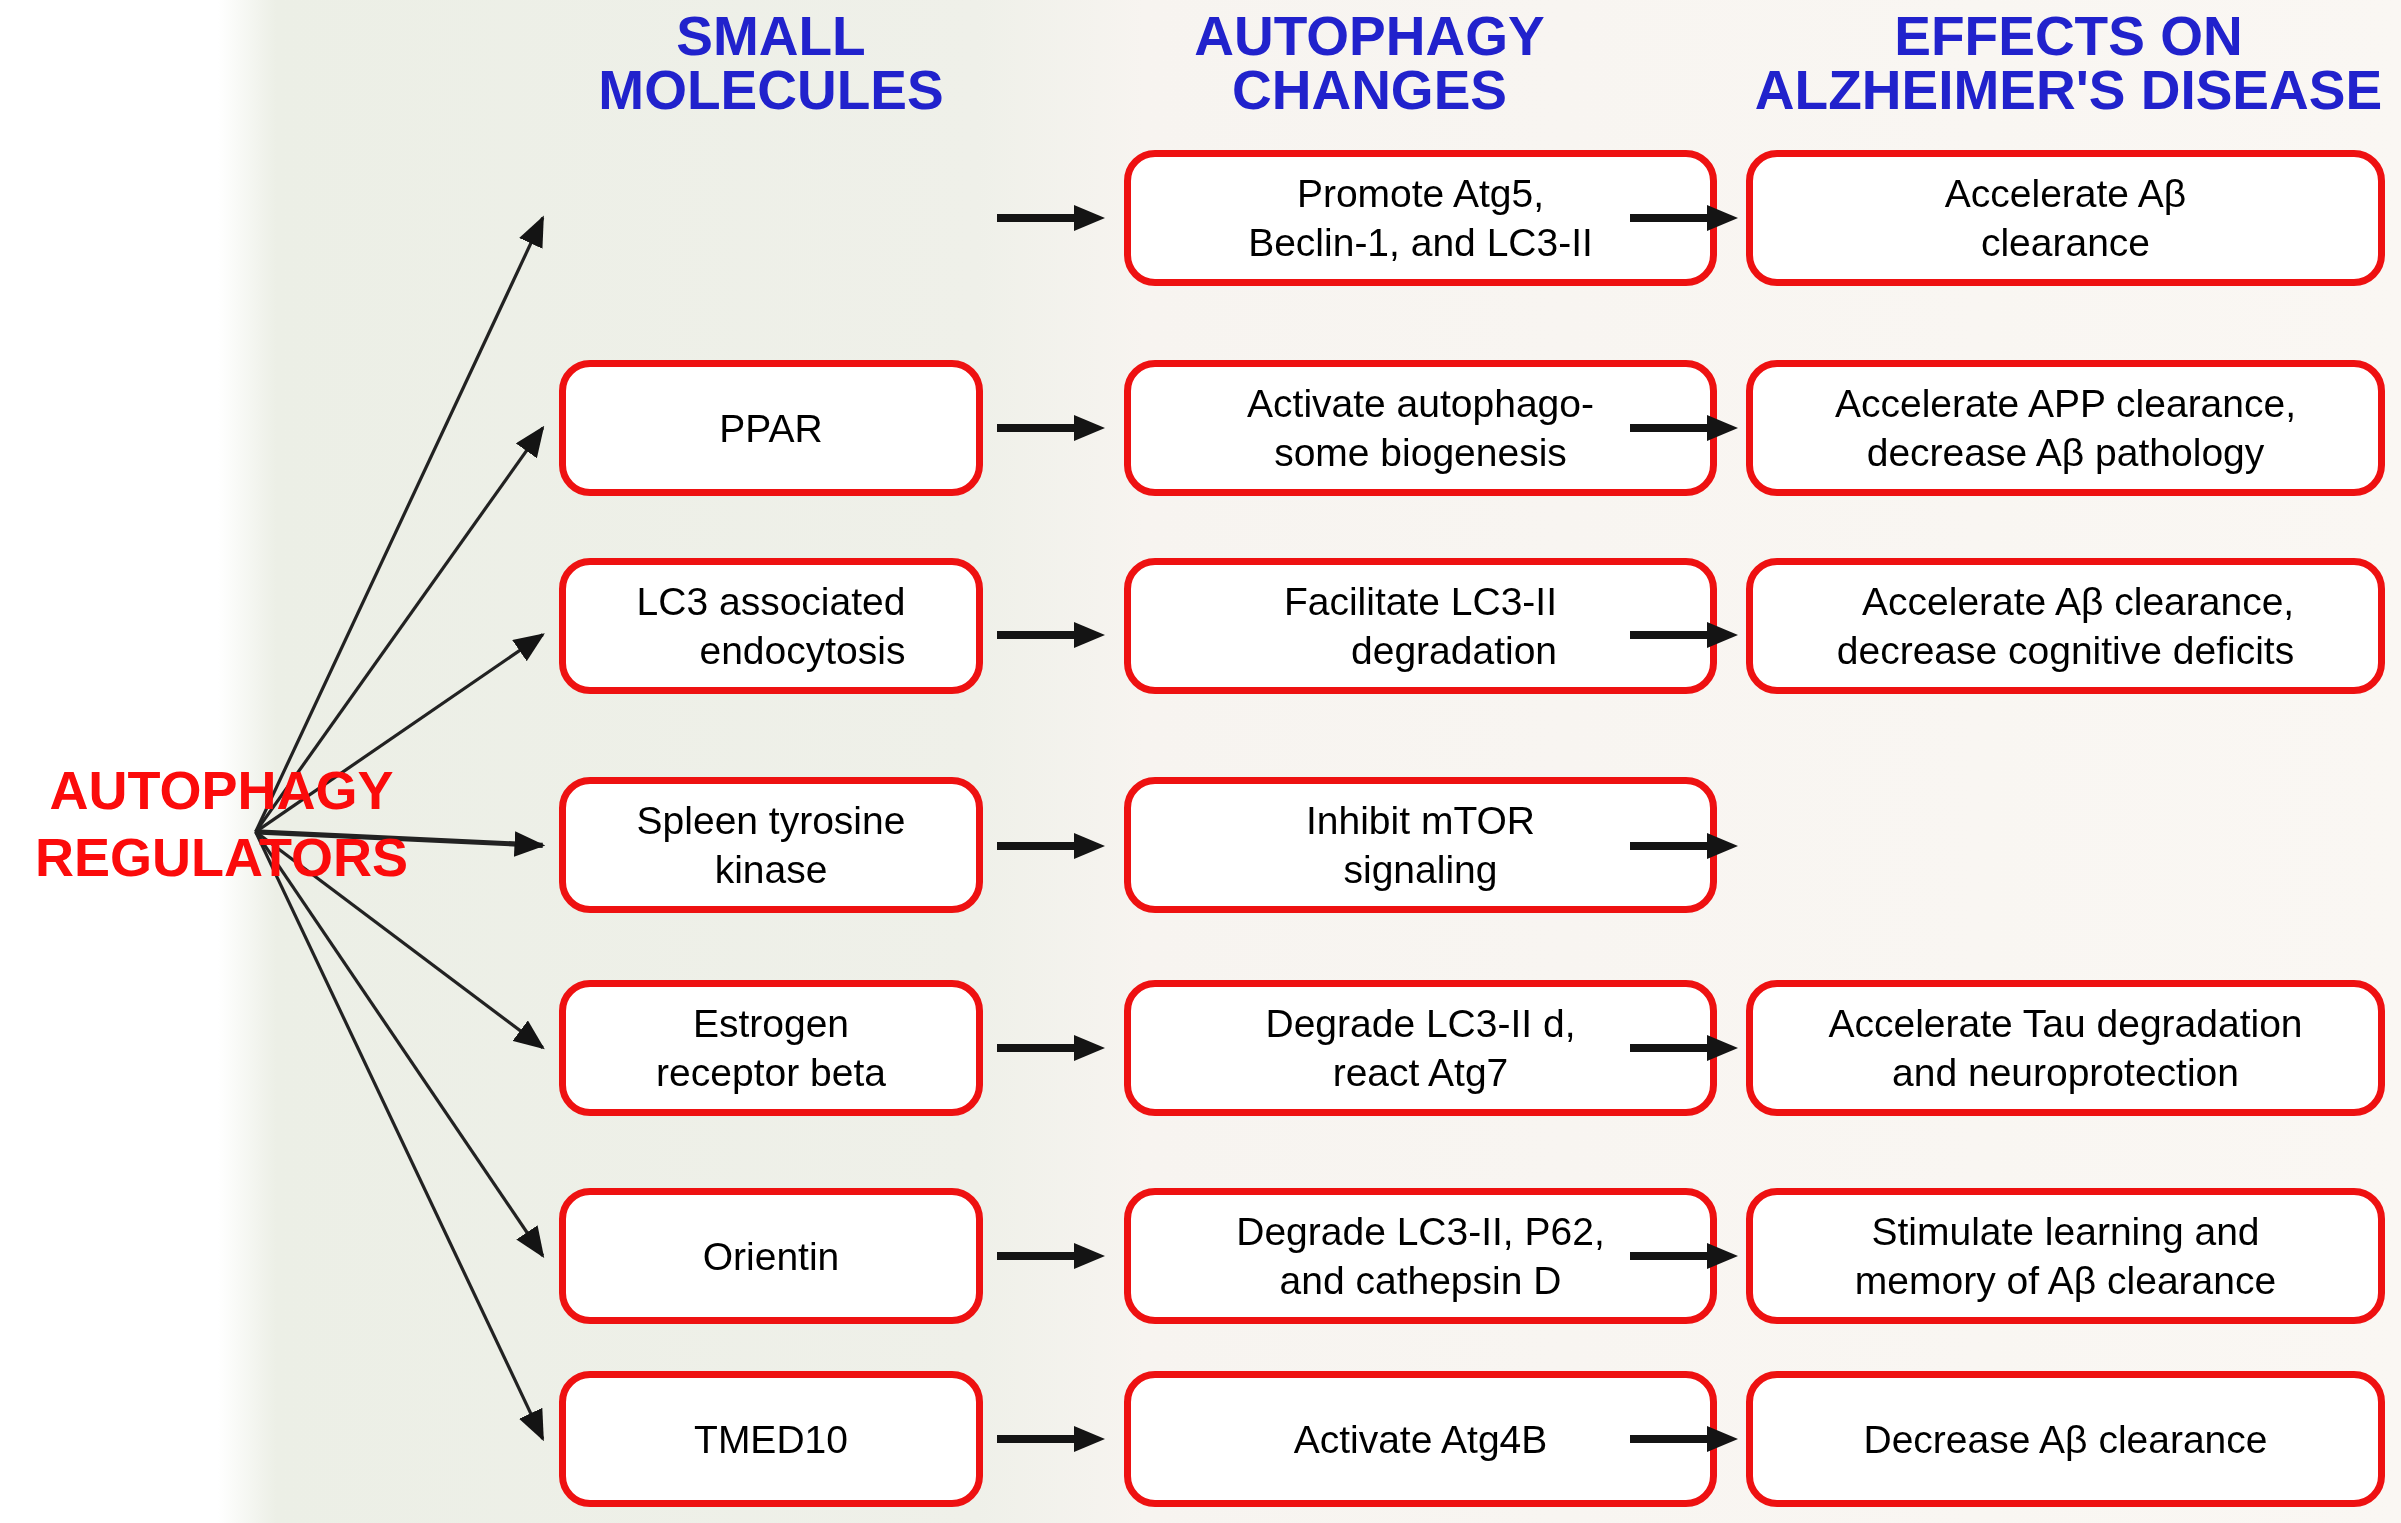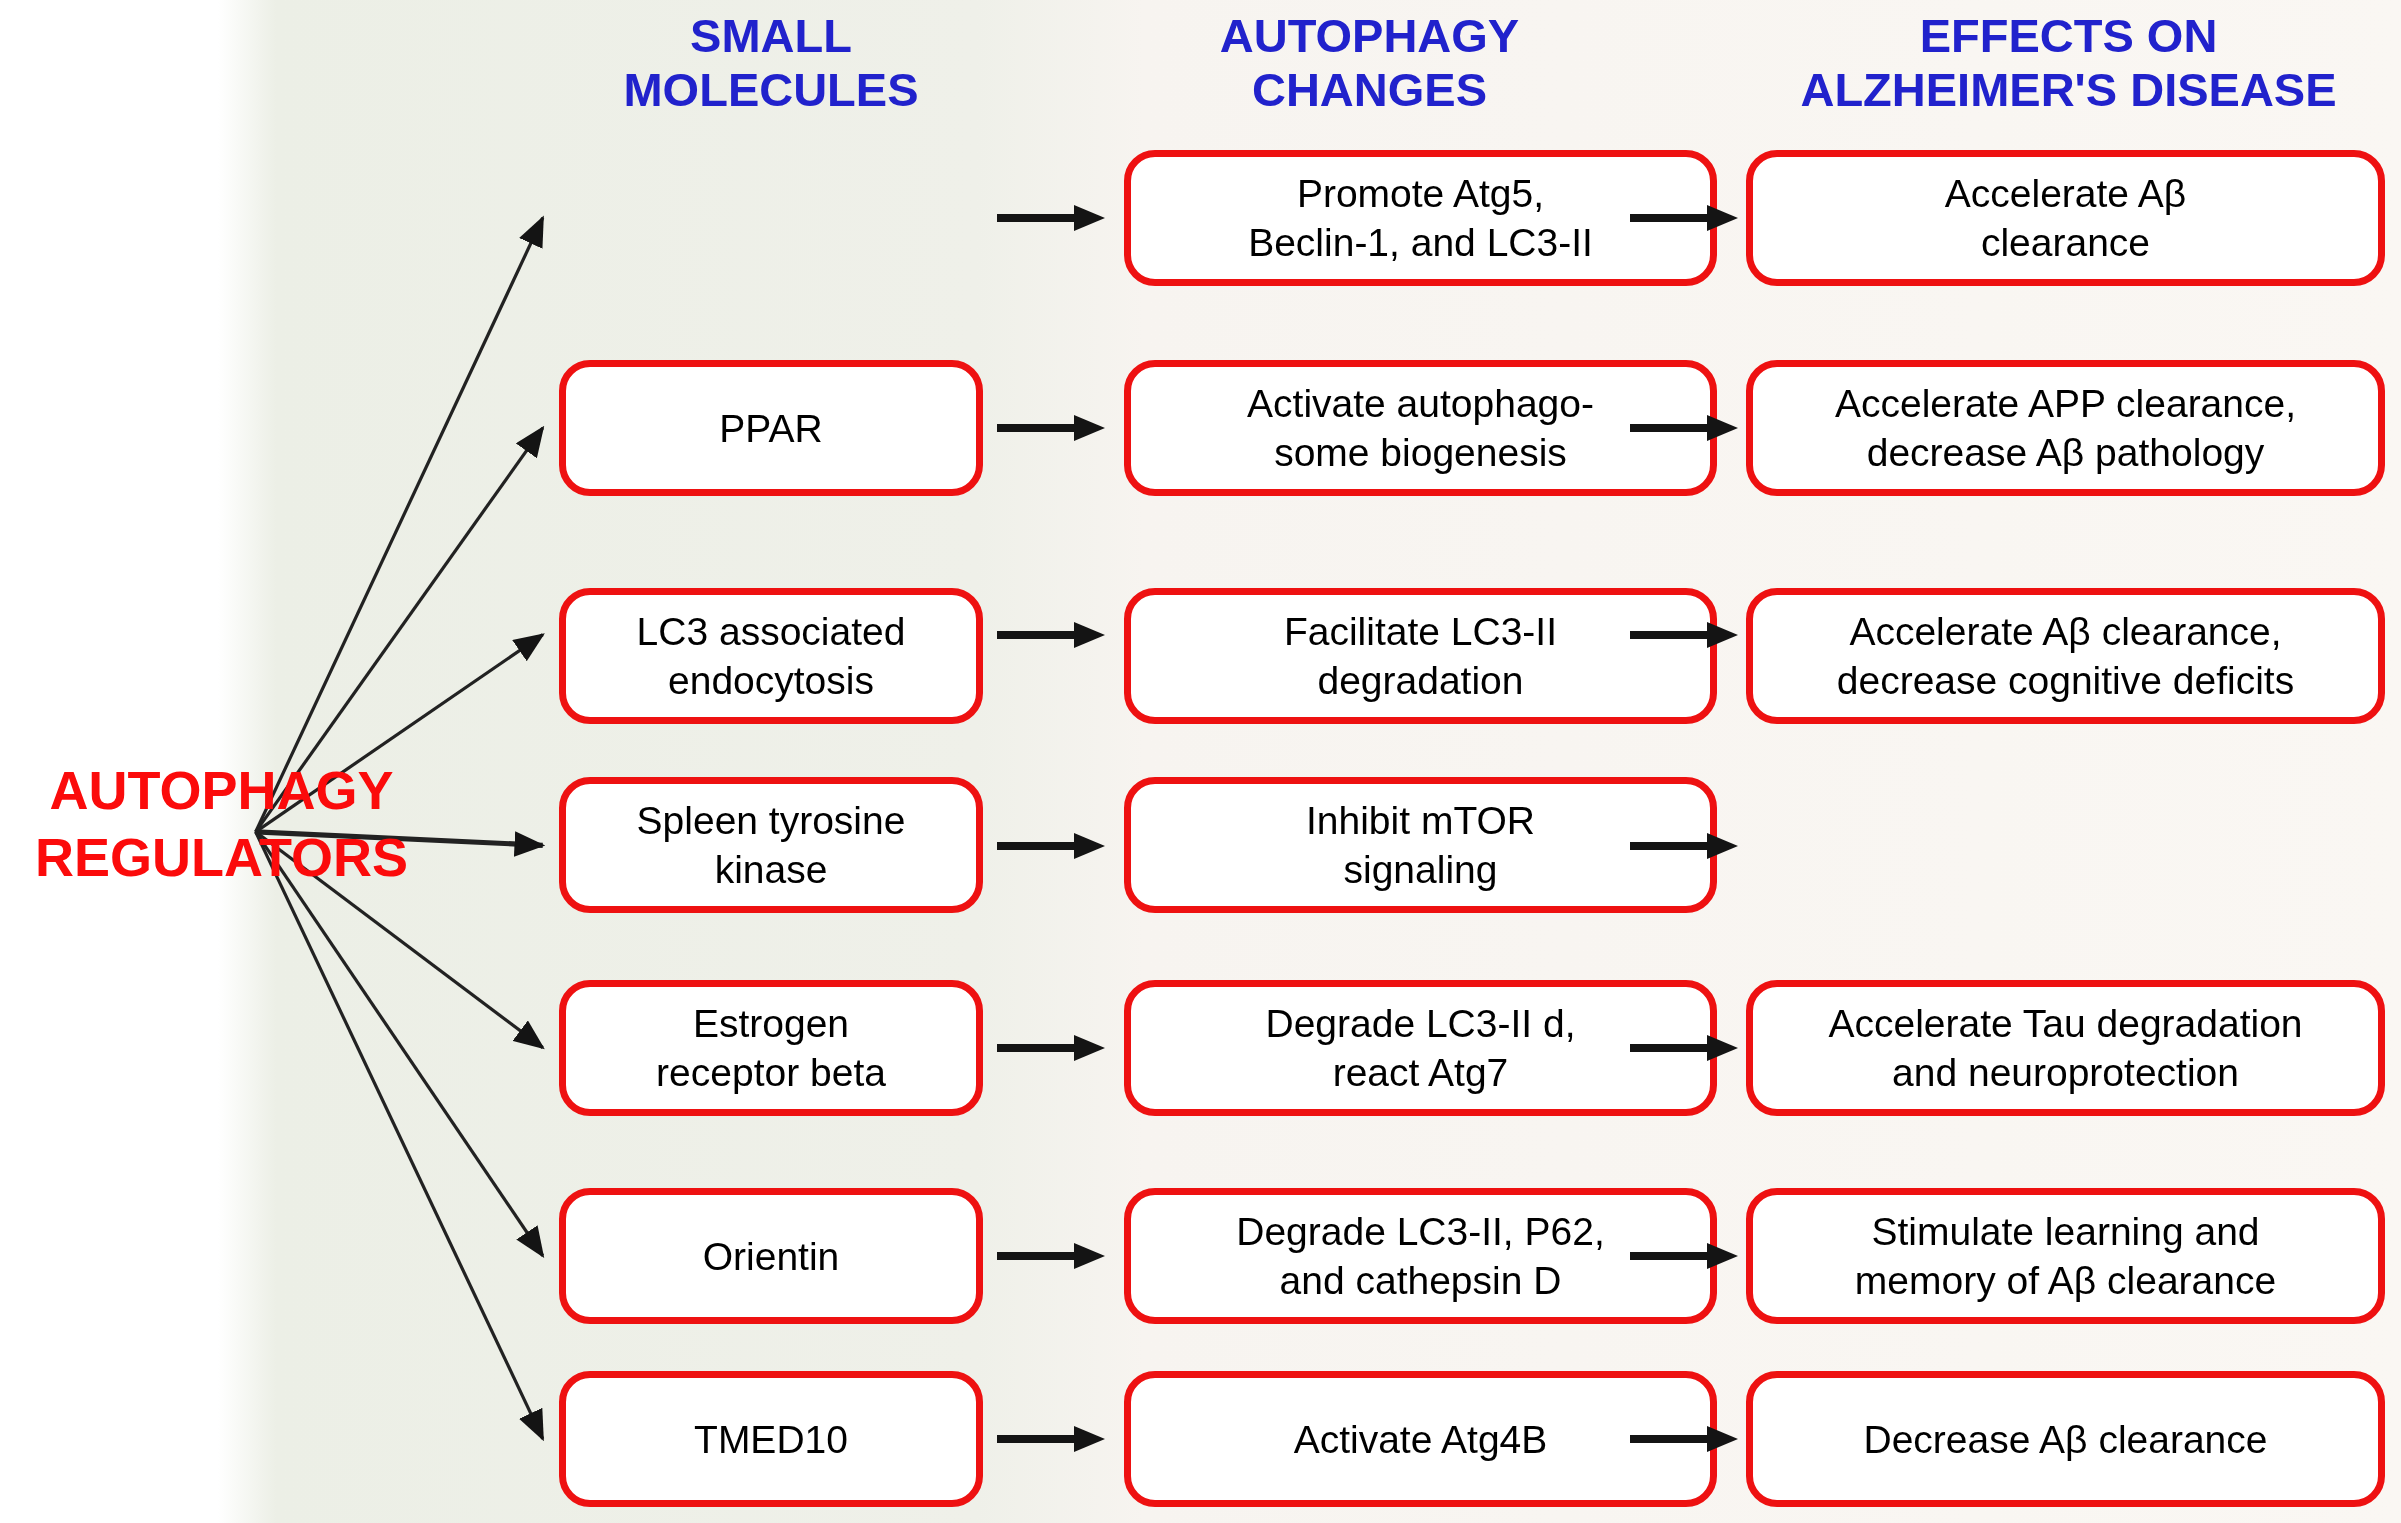--- a/index.html
+++ b/index.html
@@ -11,21 +11,21 @@
   #canvas{
     position:relative;width:2401px;height:1523px;
     background:linear-gradient(90deg,
       #ffffff 0px,#ffffff 218px,
       #ecefe6 276px,#eff0e9 977px,
       #f7f4f0 1144px,#faf7f3 100%);
   }
   .hdr{
     position:absolute;top:9px;
     color:#2122cc;font-weight:bold;
-    font-size:47px;line-height:54px;
+    font-size:55px;line-height:54px;
     text-align:center;white-space:pre-line;
   }
   .hdr1{left:559px;width:424px;}
   .hdr2{left:1124px;width:491px;}
   .hdr3{left:1735px;width:667px;}
   .side-label{
     position:absolute;left:16px;top:757px;width:411px;
     color:#fb0b0b;font-weight:bold;
     font-size:54px;line-height:67px;
     text-align:center;white-space:pre-line;
@@ -35,21 +35,21 @@
     background:#ffffff;
     border:7px solid #ee1111;border-radius:31px;
     display:flex;align-items:center;justify-content:center;
     text-align:center;white-space:pre-line;
     color:#000000;font-size:39px;line-height:49px;
     padding:0 5.1px;
   }
   .c1{left:559px;width:424px;}
   .c2{left:1124px;width:593px;}
   .c3{left:1746px;width:639px;}
-  .r1{top:150px;} .r2{top:360px;} .r3{top:588px;}
+  .r1{top:150px;} .r2{top:360px;} .r3{top:558px;text-align:right;}
   .r4{top:777px;} .r5{top:980px;} .r6{top:1188px;} .r7{top:1371px;}
   .harrow{
     position:absolute;width:78px;height:7.7px;background:#141414;
   }
   .harrow::after{
     content:'';position:absolute;right:-29.6px;top:-9px;
     border-left:31px solid #141414;
     border-top:13px solid transparent;
     border-bottom:13px solid transparent;
   }

